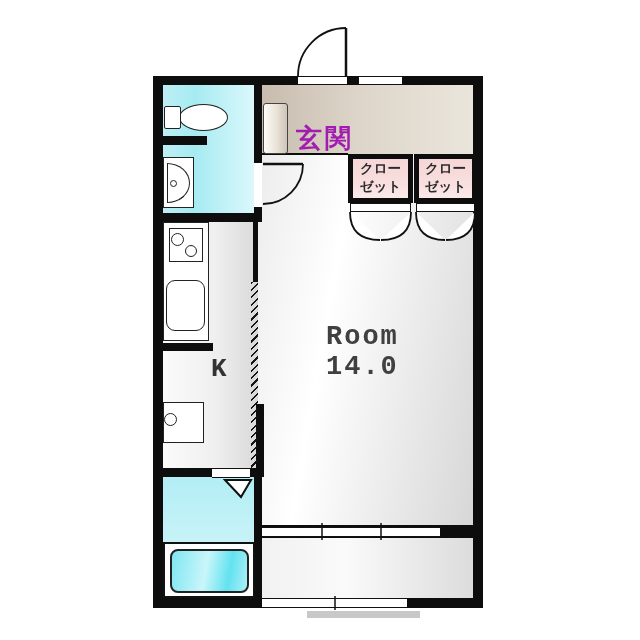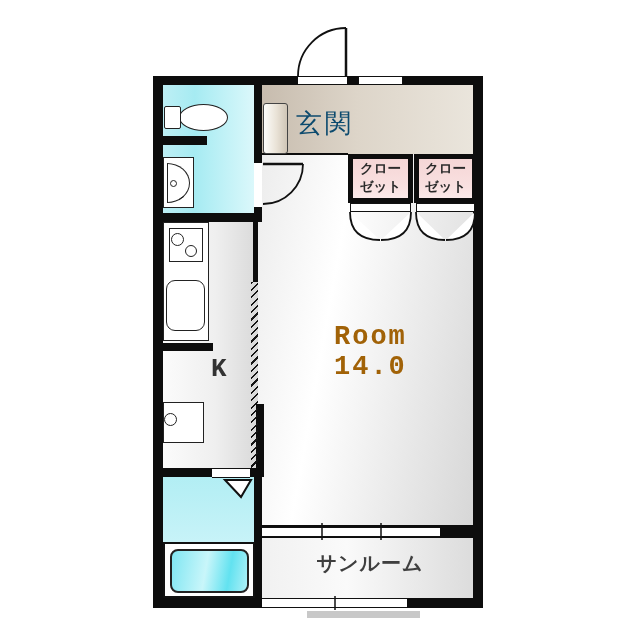--- a/index.html
+++ b/index.html
@@ -68,24 +68,24 @@
   .burner1{left:171px;top:233px;width:13px;height:13px;border:1.5px solid #222;border-radius:50%;z-index:5;background:#fff;}
   .burner2{left:185px;top:245px;width:12px;height:12px;border:1.5px solid #222;border-radius:50%;z-index:5;background:#fff;}
   .ksink{left:166px;top:280px;width:39px;height:51px;border-radius:9px;z-index:4;}
   .washer{left:163px;top:402px;width:41px;height:41px;border-width:1px;}
   .washer-circle{left:164px;top:413px;width:13px;height:13px;border:1.5px solid #222;border-radius:50%;z-index:4;background:#fff;}
   .tub-outer{left:163px;top:542px;width:92px;height:56px;border:2px solid #111;background:#fff;z-index:3;}
   .tub-inner{left:170px;top:549px;width:79px;height:44px;border:2px solid #222;border-radius:8px;z-index:4;
     background:linear-gradient(100deg,#7fe6f2 0%,#c9f6fa 45%,#62e2f0 75%,#aef0f7 100%);}
   
   .label{z-index:6;color:#3f3f3f;}
-  .genkan-label{left:296px;top:106px;font-size:26px;font-weight:400;letter-spacing:3px;color:#0c4a6e;}
+  .genkan-label{left:296px;top:121px;font-size:26px;font-weight:700;letter-spacing:3px;color:#a21caf;}
   .k-label{left:211px;top:354px;font-family:"Liberation Mono",monospace;font-size:26px;font-weight:bold;color:#333;}
-  .room-label{left:334px;top:322px;font-family:"Liberation Mono",monospace;font-size:27px;font-weight:bold;
-    color:#a16207;line-height:1.12;letter-spacing:2px;}
+  .room-label{left:326px;top:322px;font-family:"Liberation Mono",monospace;font-size:27px;font-weight:bold;
+    color:#404040;line-height:1.12;letter-spacing:2px;}
   .sunroom-label{left:300px;top:550px;width:140px;text-align:center;font-size:20px;font-weight:bold;
     color:#3f3f3f;letter-spacing:1px;}
   
   .watermark{left:150px;top:586px;font-size:38px;font-weight:bold;color:#8d8d8d;opacity:.8;
     letter-spacing:3px;z-index:7;}
   .watermark-bar{left:307px;top:611px;width:113px;height:7px;background:#9a9a9a;opacity:.55;z-index:7;}
   svg.overlay{position:absolute;left:0;top:0;width:640px;height:640px;z-index:5;pointer-events:none;}
 </style>
 </head>
 <body>
@@ -175,17 +175,16 @@
     <line x1="381" y1="523" x2="381" y2="540" stroke="#111" stroke-width="1.5"></line>
     <line x1="335" y1="596" x2="335" y2="610" stroke="#111" stroke-width="1.5"></line>
   </svg>
 
   <div class="abs label genkan-label">玄関</div>
   <div class="abs label k-label">K</div>
   <div class="abs label room-label">
     <div>Room</div>
     <div>14.0</div>
   </div>
-  <div class="abs label sunroom-label">サンルーム</div>
 
   <div class="abs watermark-bar"></div>
 
 </div>
 
 </body></html>

